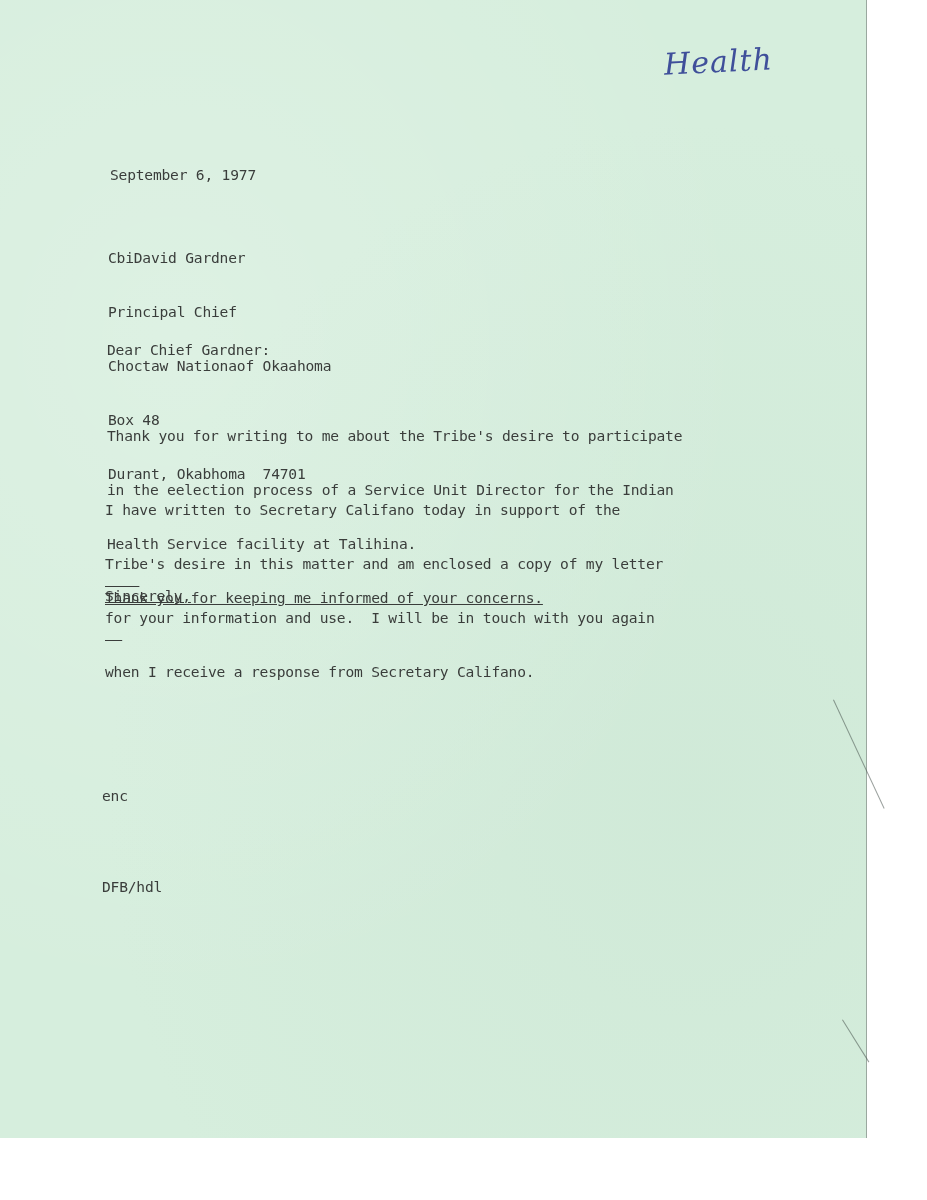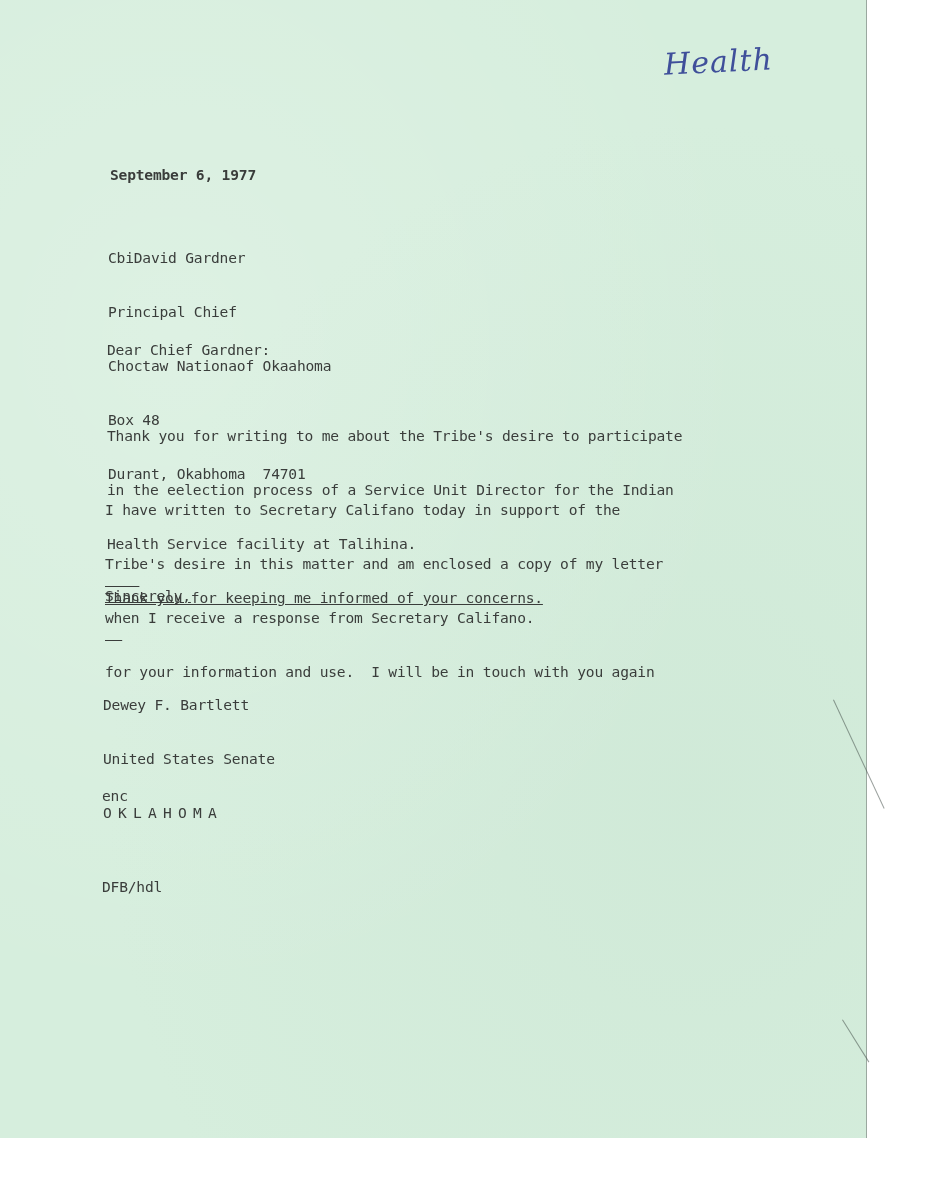--- a/index.html
+++ b/index.html
@@ -45,21 +45,21 @@
     }
     .typed {
       position: absolute;
       font-family: "DejaVu Sans Mono", "Liberation Mono", monospace;
       font-size: 14.6px;
       color: #3a3d3b;
       line-height: 18px;
       white-space: pre;
       letter-spacing: -0.2px;
     }
-    .date { left: 110px; top: 166px; font-weight: bold; }
+    .date { left: 110px; top: 166px; }
     .address { left: 108px; top: 213px; }
     .salutation { left: 107px; top: 341px; }
     .para1 { left: 107px; top: 391px; }
     .para2 { left: 105px; top: 465px; }
     .para3 { left: 105px; top: 553px; text-decoration: underline; }
     .closing { left: 105px; top: 587px; text-decoration: underline; }
     .signature { left: 103px; top: 660px; }
     .enc { left: 102px; top: 787px; }
     .initials { left: 102px; top: 878px; }
     .line { display: block; }
@@ -88,32 +88,27 @@
 
   <div class="typed para1">
     <span class="line">Thank you for writing to me about the Tribe's desire to participate</span>
     <span class="line">in the eelection process of a Service Unit Director for the Indian</span>
     <span class="line">Health Service facility at Talihina.</span>
   </div>
 
   <div class="typed para2">
     <span class="line">I have written to Secretary Califano today in support of the</span>
     <span class="line">Tribe's desire in this matter and am enclosed a copy of my letter</span>
+    <span class="line">for your information and use.  I will be in touch with you again</span>
     <span class="line">when I receive a response from Secretary Califano.</span>
-    <span class="line">for your information and use.  I will be in touch with you again</span>
   </div>
 
   <div class="typed para3">
     <span class="line">Thank you for keeping me informed of your concerns.</span>
   </div>
 
   <div class="typed closing">Sincerely,</div>
 
-  <div class="typed signature">
-    <span class="line">Dewey F. Bartlett</span>
-    <span class="line">United States Senate</span>
-    <span class="line spaced">OKLAHOMA</span>
-  </div>
 
   <div class="typed enc">enc</div>
 
   <div class="typed initials">DFB/hdl</div>
 </div>
 
 </body></html>

